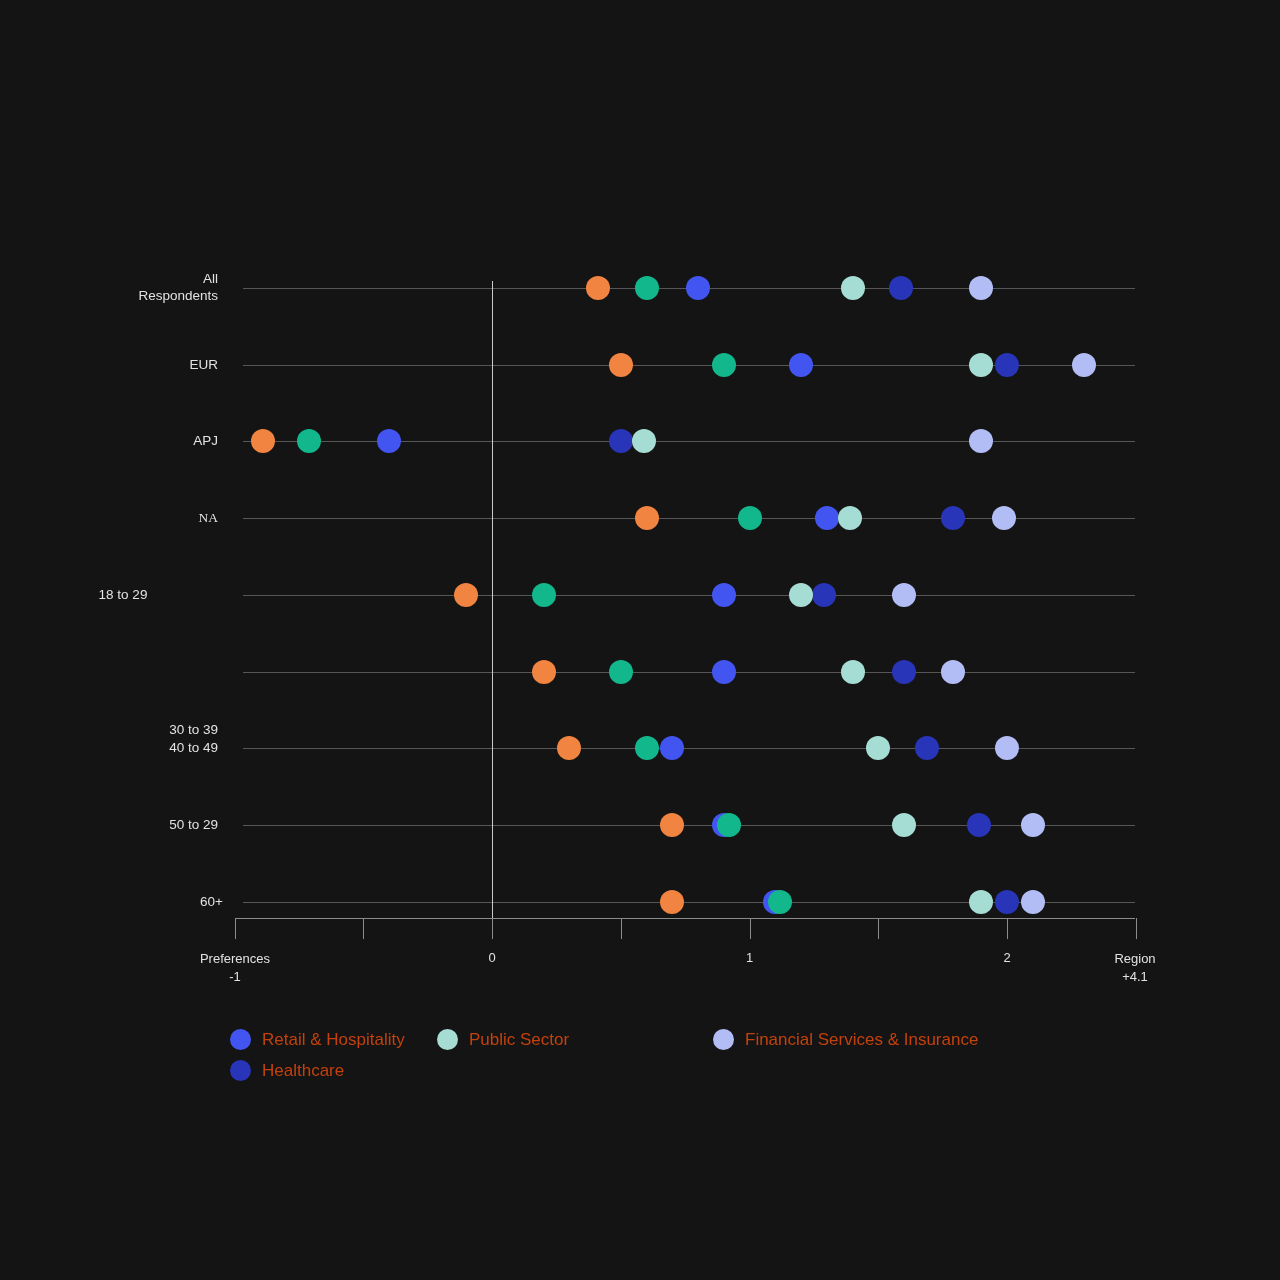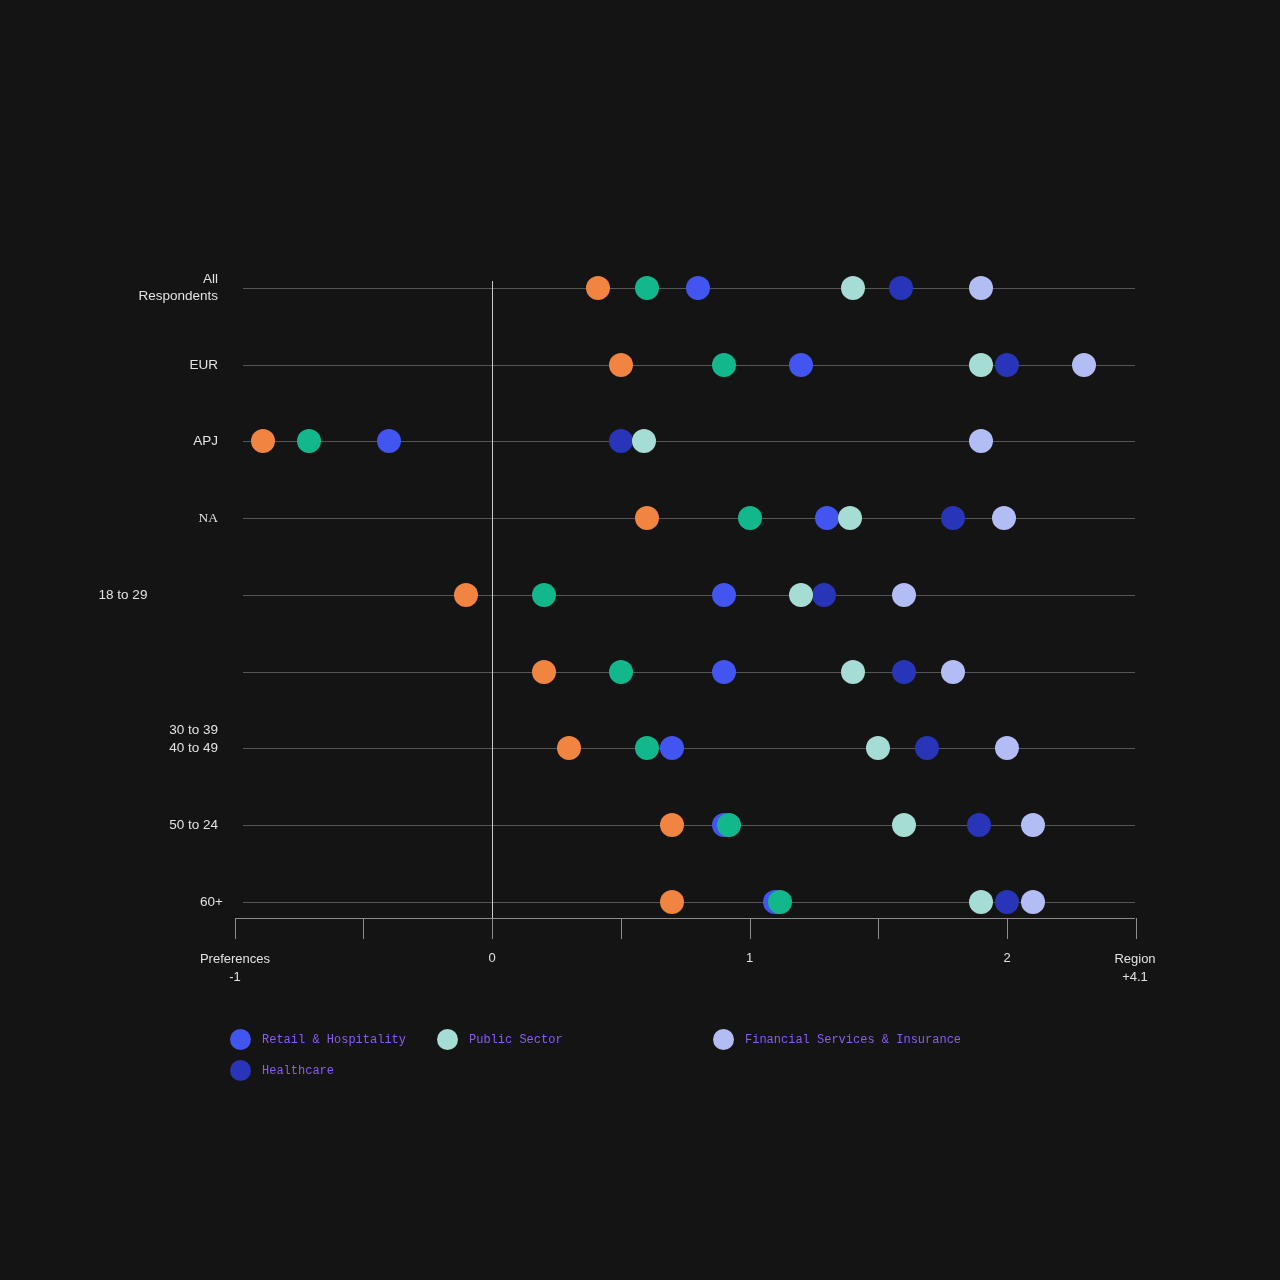--- a/index.html
+++ b/index.html
@@ -59,21 +59,21 @@
   
   #legend{
     position:absolute;left:230px;top:1024px;width:820px;
     display:grid;
     grid-template-columns:207px 276px auto;
     grid-auto-rows:31px;
     align-items:center;
   }
   .legend-item{display:flex;align-items:center;gap:11px;}
   .legend-swatch{width:21px;height:21px;border-radius:50%;flex:none;}
-  .legend-label{font-size:12px;color:#8b5cf6;white-space:nowrap;font-family:Liberation Mono, monospace;}
+  .legend-label{font-size:17px;color:#c2410c;white-space:nowrap;}
 </style>
 </head>
 <body>
 
 <div id="stage">
 
 
   <div id="plot">
     <div id="rows-container">
         <div class="rowline" style="top: 288px;"></div>
@@ -84,21 +84,21 @@
         <div class="rowlabel" style="left: 28px; top: 432.4px; width: 190px;">APJ</div>
         <div class="rowline" style="top: 518.1px;"></div>
         <div class="rowlabel" style="left: 28px; top: 509.1px; width: 190px; font-family: Liberation Serif, serif;">NA</div>
         <div class="rowline" style="top: 594.8px;"></div>
         <div class="rowlabel" style="left: 28px; top: 585.8px; width: 190px; text-align: center;">18 to 29</div>
         <div class="rowline" style="top: 671.5px;"></div>
         <div class="rowlabel" style="left: 28px; top: 689px; width: 190px; margin-top: 32px;">30 to 39</div>
         <div class="rowline" style="top: 748.2px;"></div>
         <div class="rowlabel" style="left: 28px; top: 739.2px; width: 190px;">40 to 49</div>
         <div class="rowline" style="top: 824.9px;"></div>
-        <div class="rowlabel" style="left: 28px; top: 815.9px; width: 190px;">50 to 24</div>
+        <div class="rowlabel" style="left: 28px; top: 815.9px; width: 190px;">50 to 29</div>
         <div class="rowline" style="top: 901.6px;"></div>
         <div class="rowlabel" style="left: 33px; top: 892.6px; width: 190px;">60+</div>
       </div>
     <div id="zeroline"></div>
     <div id="dots-container">
         <div class="dot" title="Retail &amp; Hospitality: 0.8" style="left: 698px; top: 288px; background: rgb(67, 85, 240); z-index: 10;"></div>
         <div class="dot" title="Retail &amp; Hospitality: 1.2" style="left: 801px; top: 364.7px; background: rgb(67, 85, 240); z-index: 10;"></div>
         <div class="dot" title="Retail &amp; Hospitality: -0.4" style="left: 389px; top: 441.4px; background: rgb(67, 85, 240); z-index: 10;"></div>
         <div class="dot" title="Retail &amp; Hospitality: 1.3" style="left: 826.75px; top: 518.1px; background: rgb(67, 85, 240); z-index: 10;"></div>
         <div class="dot" title="Retail &amp; Hospitality: 0.9" style="left: 723.75px; top: 594.8px; background: rgb(67, 85, 240); z-index: 10;"></div>

